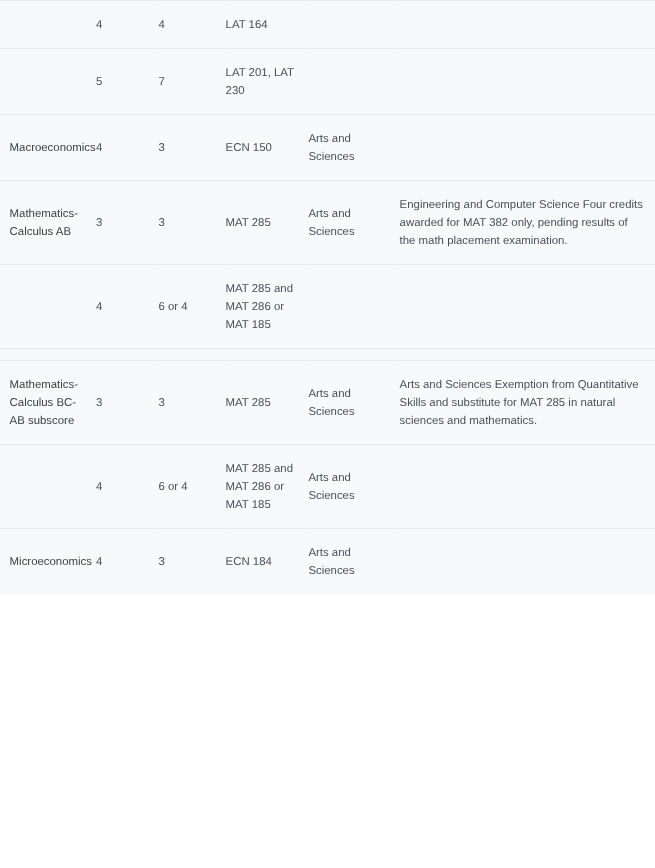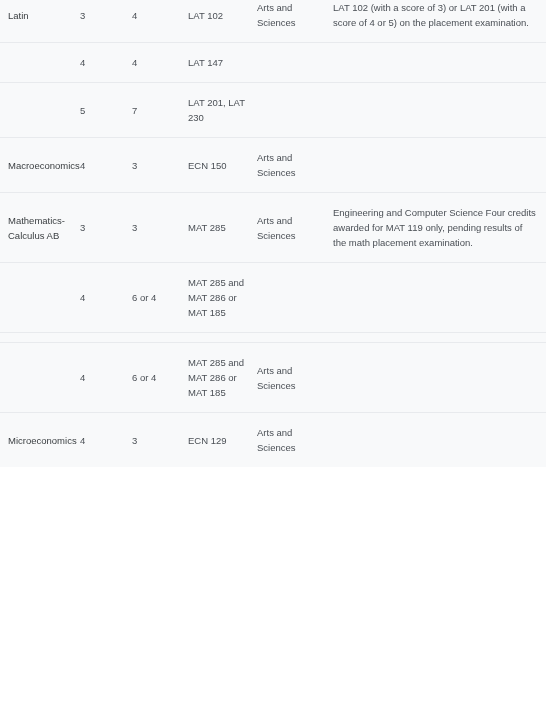--- a/index.html
+++ b/index.html
@@ -84,33 +84,25 @@
 <table class="credit-table">
   <colgroup>
     <col class="c-exam">
     <col class="c-score">
     <col class="c-credits">
     <col class="c-course">
     <col class="c-school">
     <col class="c-notes">
   </colgroup>
   <tbody>
-      <tr class="row row-clipped">
-        <td class="cell-exam">Latin</td>
-        <td class="cell-score">3</td>
-        <td class="cell-credits">4</td>
-        <td class="cell-course">LAT 102</td>
-        <td class="cell-school">Arts and Sciences</td>
-        <td class="cell-notes">LAT 102 (with a score of 3) or LAT 201 (with a score of 4 or 5) on the placement examination.</td>
-      </tr>
       <tr class="row">
         <td class="cell-exam"></td>
         <td class="cell-score">4</td>
         <td class="cell-credits">4</td>
-        <td class="cell-course">LAT 147</td>
+        <td class="cell-course">LAT 164</td>
         <td class="cell-school"></td>
         <td class="cell-notes"></td>
       </tr>
       <tr class="row">
         <td class="cell-exam"></td>
         <td class="cell-score">5</td>
         <td class="cell-credits">7</td>
         <td class="cell-course">LAT 201, LAT 230</td>
         <td class="cell-school"></td>
         <td class="cell-notes"></td>
@@ -122,43 +114,51 @@
         <td class="cell-course">ECN 150</td>
         <td class="cell-school">Arts and Sciences</td>
         <td class="cell-notes"></td>
       </tr>
       <tr class="row">
         <td class="cell-exam">Mathematics-Calculus AB</td>
         <td class="cell-score">3</td>
         <td class="cell-credits">3</td>
         <td class="cell-course">MAT 285</td>
         <td class="cell-school">Arts and Sciences</td>
-        <td class="cell-notes">Engineering and Computer Science Four credits awarded for MAT 119 only, pending results of the math placement examination.</td>
+        <td class="cell-notes">Engineering and Computer Science Four credits awarded for MAT 382 only, pending results of the math placement examination.</td>
       </tr>
       <tr class="row">
         <td class="cell-exam"></td>
         <td class="cell-score">4</td>
         <td class="cell-credits">6 or 4</td>
         <td class="cell-course">MAT 285 and MAT 286 or MAT 185</td>
         <td class="cell-school"></td>
         <td class="cell-notes"></td>
       </tr>
       <tr class="section-break">
         <td colspan="6"></td>
       </tr>
       <tr class="row">
+        <td class="cell-exam">Mathematics-Calculus BC-AB subscore</td>
+        <td class="cell-score">3</td>
+        <td class="cell-credits">3</td>
+        <td class="cell-course">MAT 285</td>
+        <td class="cell-school">Arts and Sciences</td>
+        <td class="cell-notes">Arts and Sciences Exemption from Quantitative Skills and substitute for MAT 285 in natural sciences and mathematics.</td>
+      </tr>
+      <tr class="row">
         <td class="cell-exam"></td>
         <td class="cell-score">4</td>
         <td class="cell-credits">6 or 4</td>
         <td class="cell-course">MAT 285 and MAT 286 or MAT 185</td>
         <td class="cell-school">Arts and Sciences</td>
         <td class="cell-notes"></td>
       </tr>
       <tr class="row">
         <td class="cell-exam">Microeconomics</td>
         <td class="cell-score">4</td>
         <td class="cell-credits">3</td>
-        <td class="cell-course">ECN 129</td>
+        <td class="cell-course">ECN 184</td>
         <td class="cell-school">Arts and Sciences</td>
         <td class="cell-notes"></td>
       </tr>
     </tbody>
 </table>
 
 </body></html>

